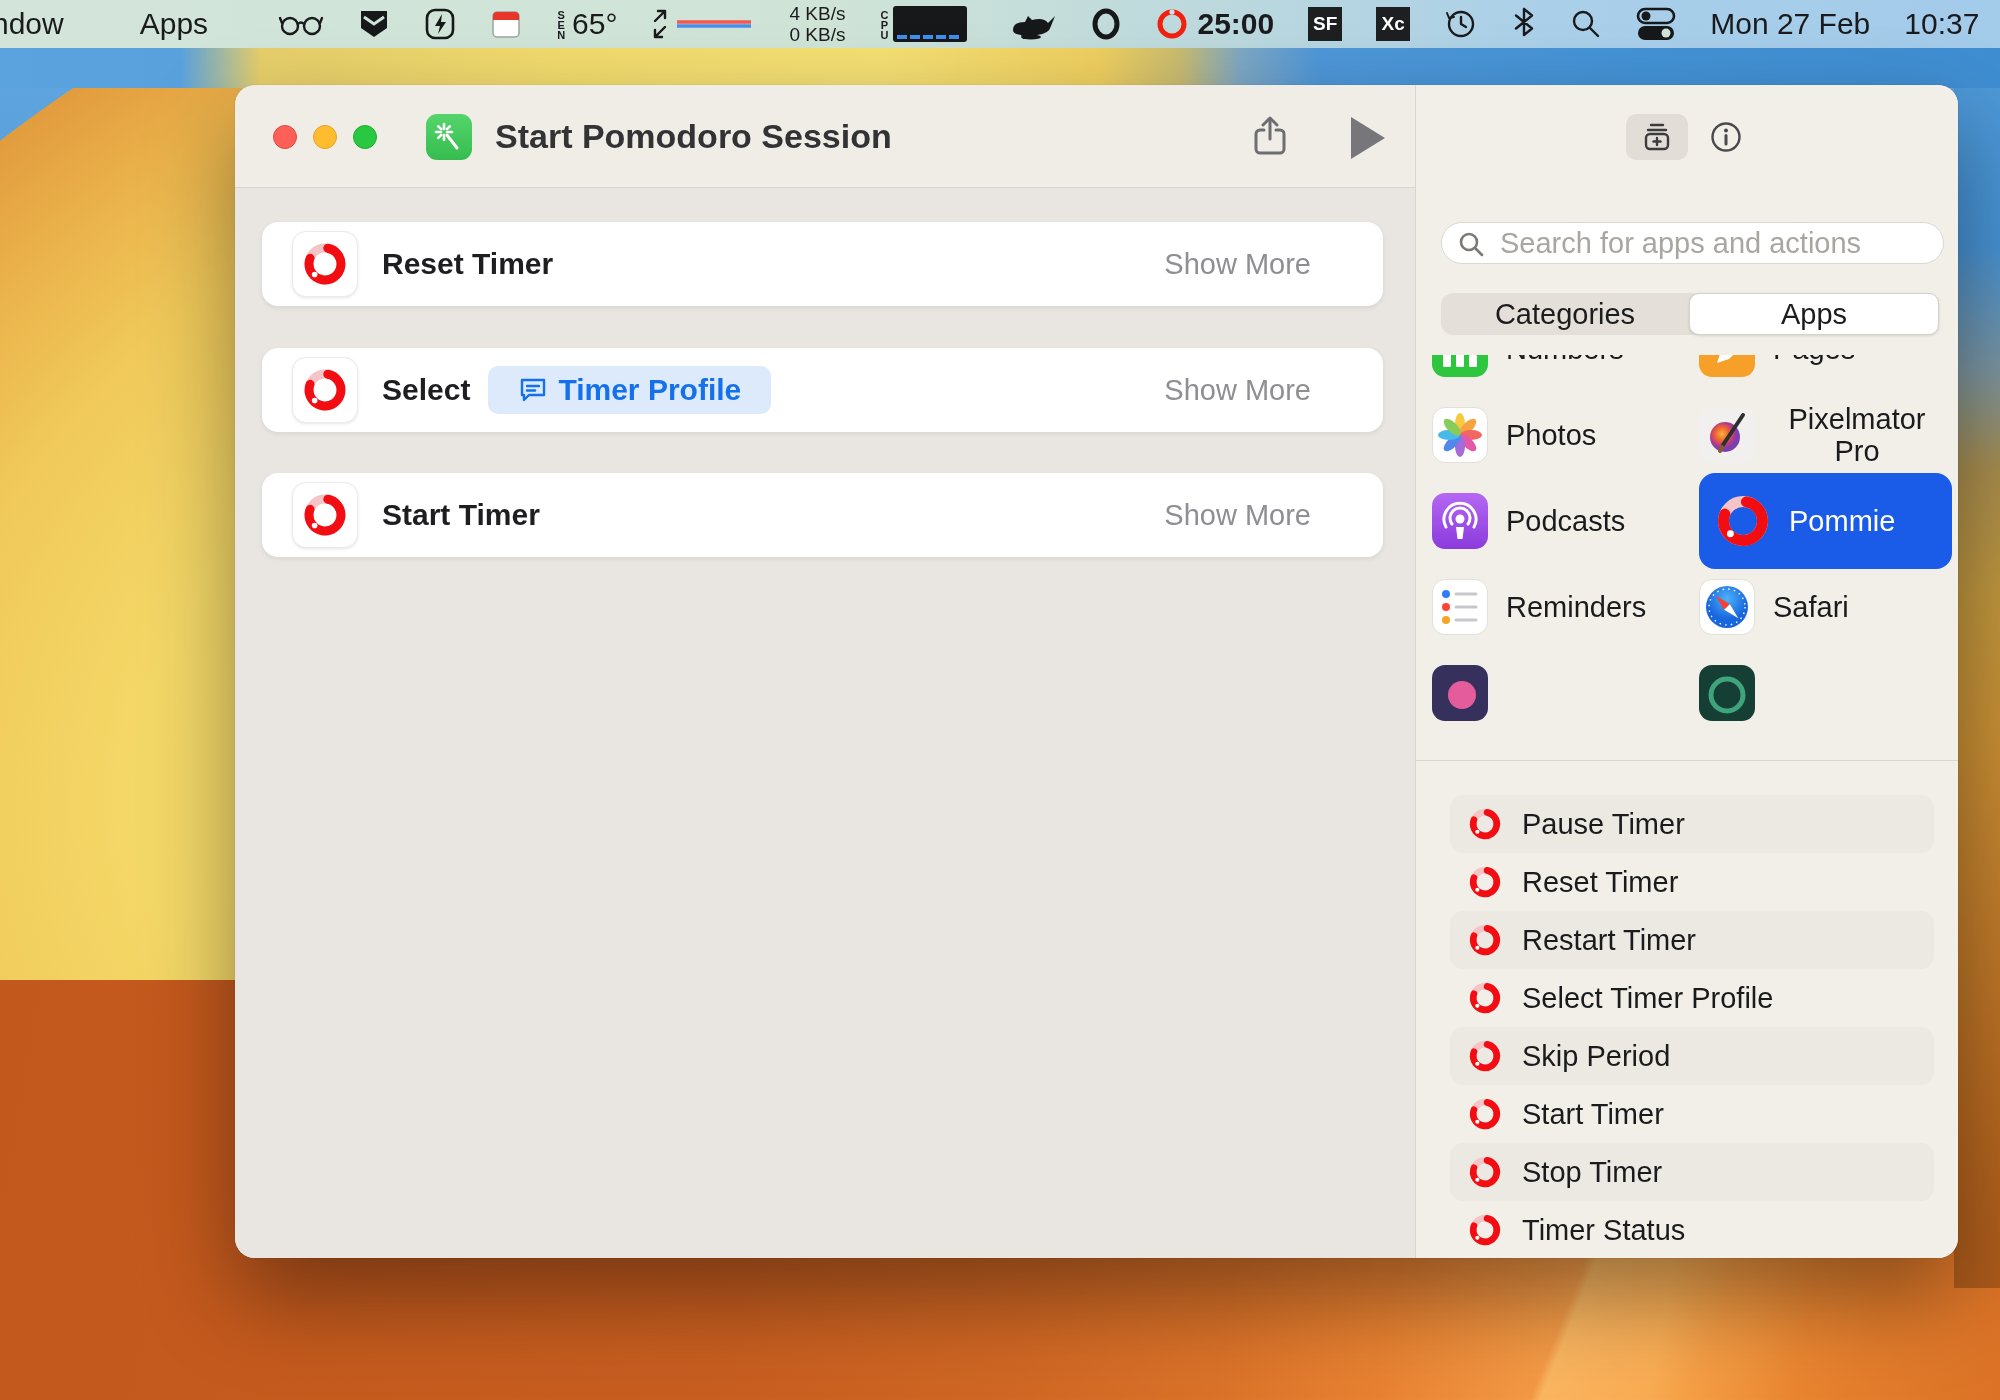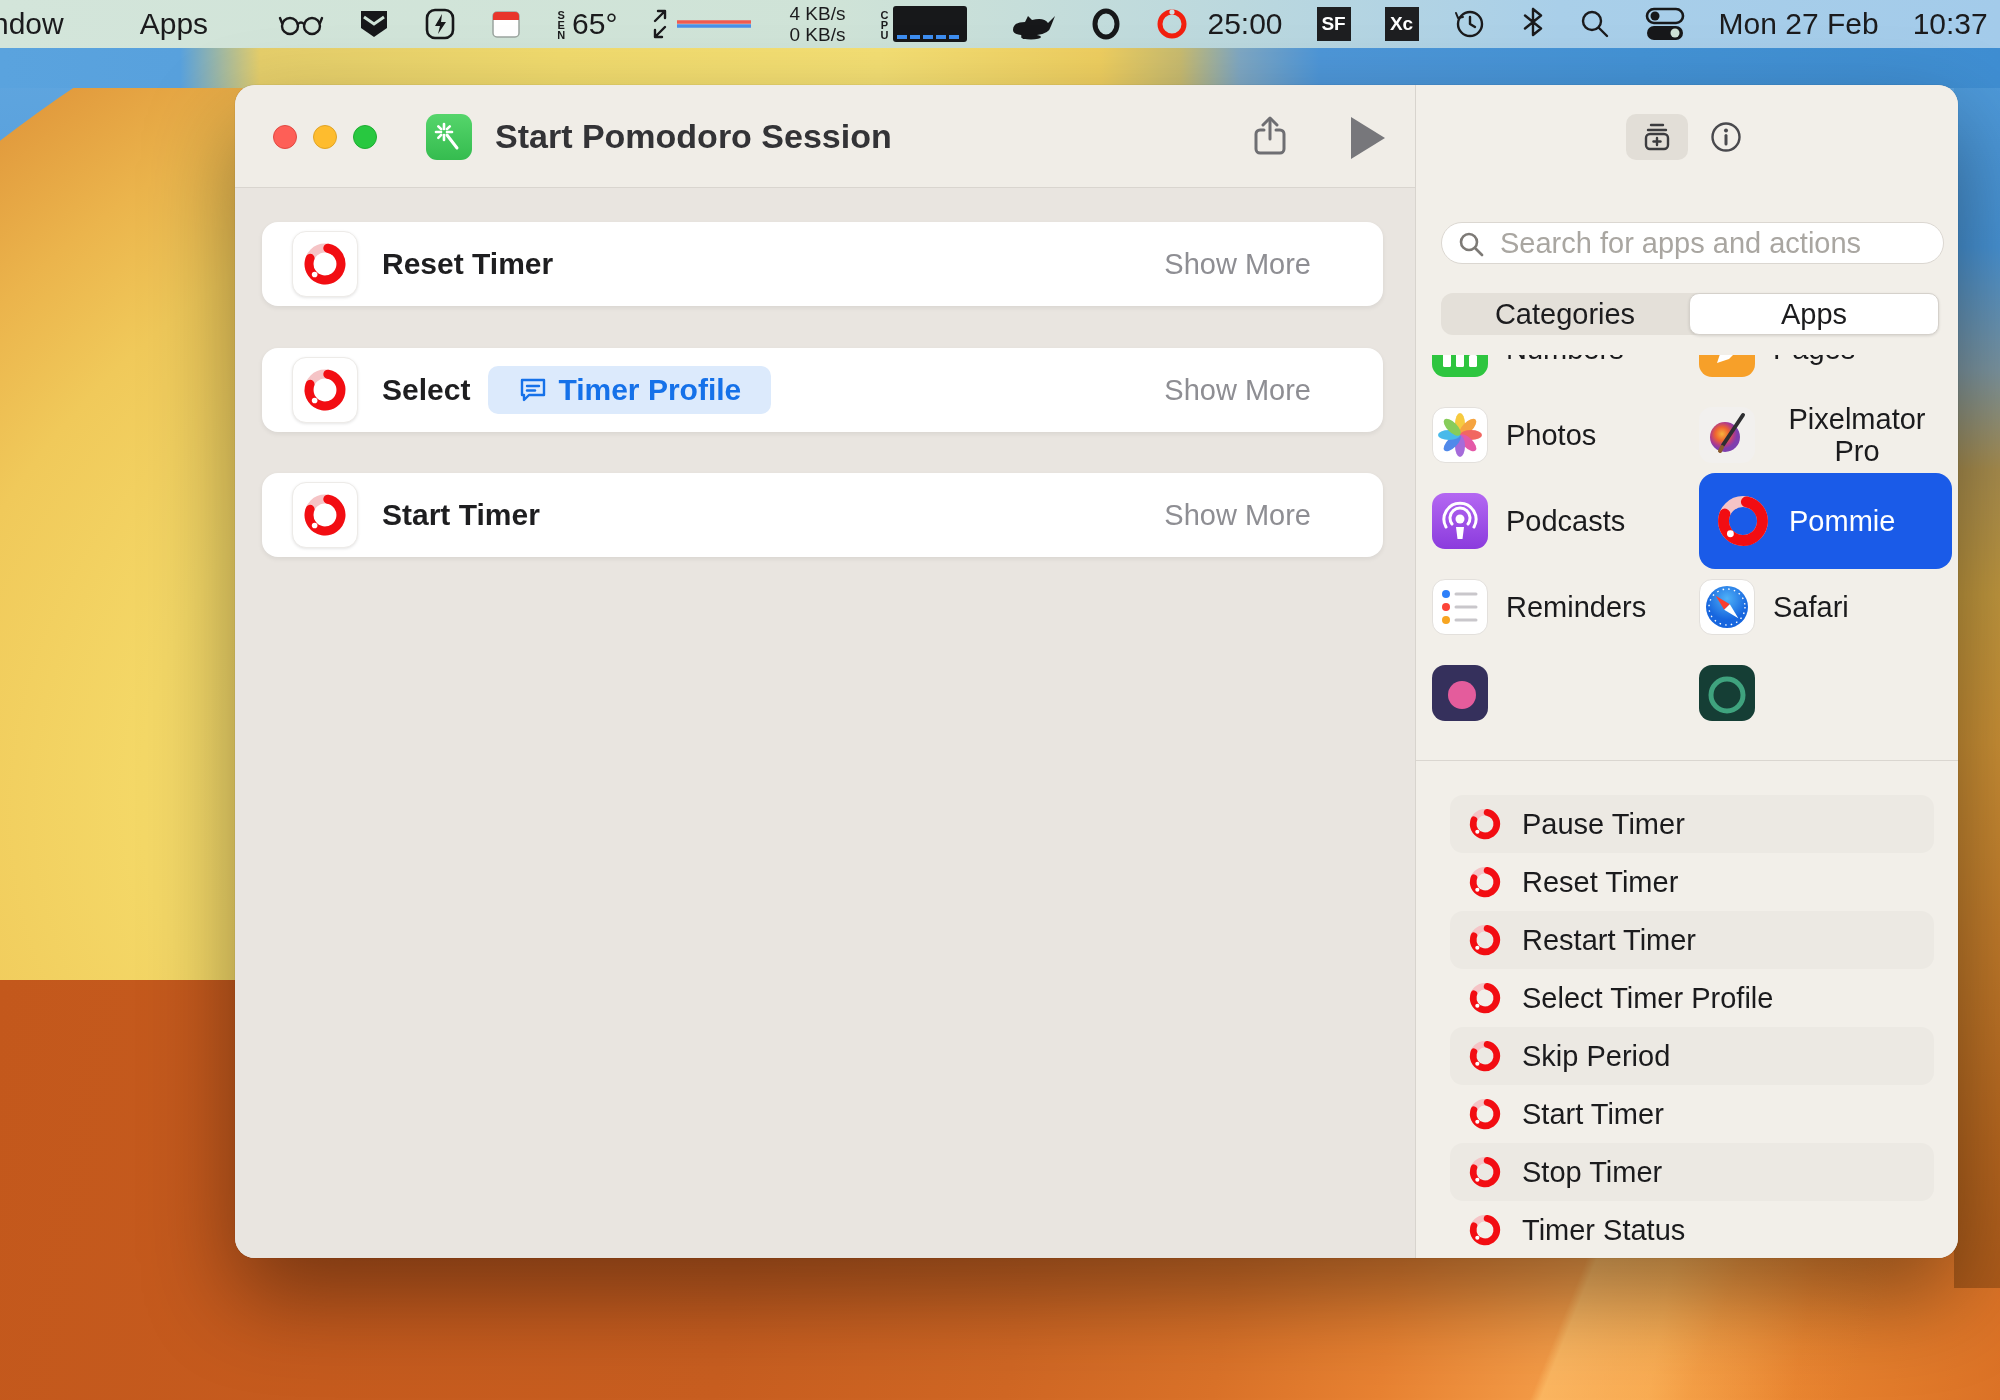--- a/index.html
+++ b/index.html
@@ -195,21 +195,21 @@
       <svg width="30" height="34" viewBox="0 0 30 34">
           <ellipse cx="15" cy="17" rx="11" ry="13" fill="none" stroke="#17181A" stroke-width="5"></ellipse>
         </svg>
     </span>
 
     <span class="mb">
       <svg width="34" height="34" viewBox="0 0 34 34">
           <circle cx="17" cy="17" r="12" fill="none" stroke="#F2200F" stroke-width="5"></circle>
           <circle cx="17" cy="5" r="2.6" fill="#CFE0E4"></circle>
         </svg>
-      <span style="margin-left:18px;font-weight:400">25:00</span>
+      <span style="margin-left:8px;font-weight:700">25:00</span>
     </span>
 
     <span class="mb badge">SF</span>
     <span class="mb badge">Xc</span>
 
     <span class="mb">
       <svg width="34" height="34" viewBox="0 0 34 34">
           <g class="ic">
             <circle cx="17" cy="17" r="12"></circle>
             <path d="M17 10 v7 l5 3"></path>

